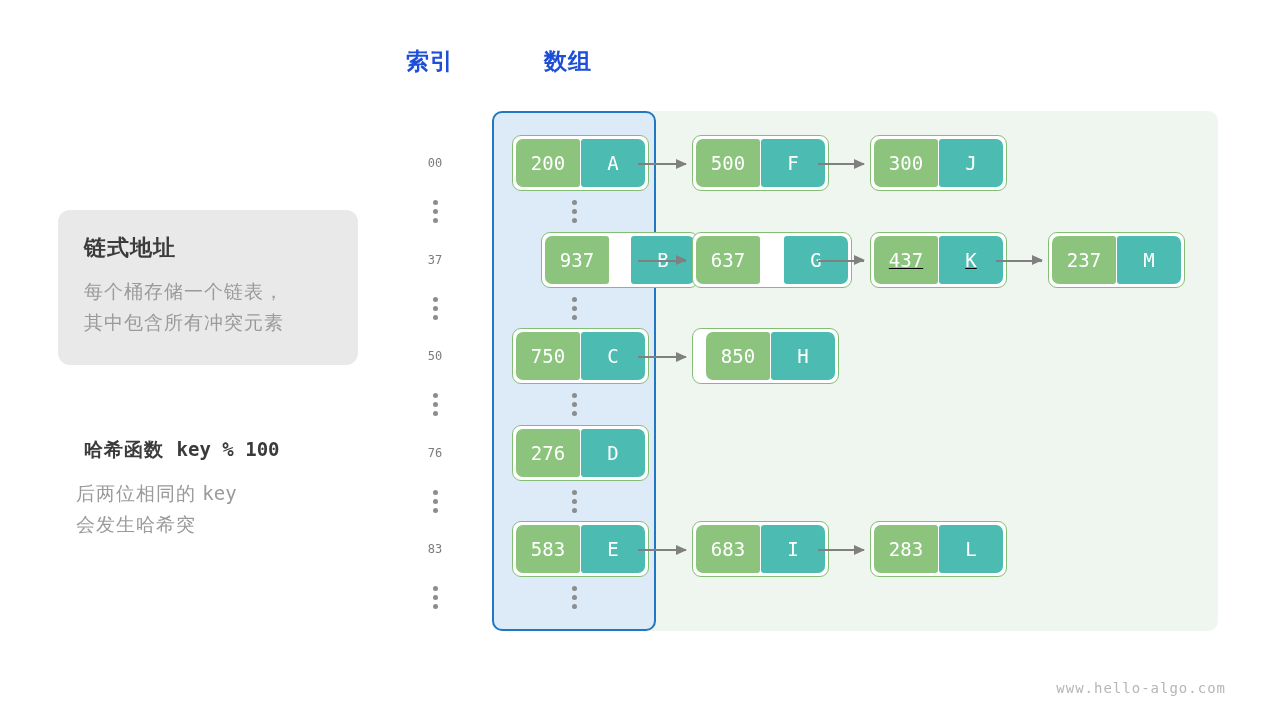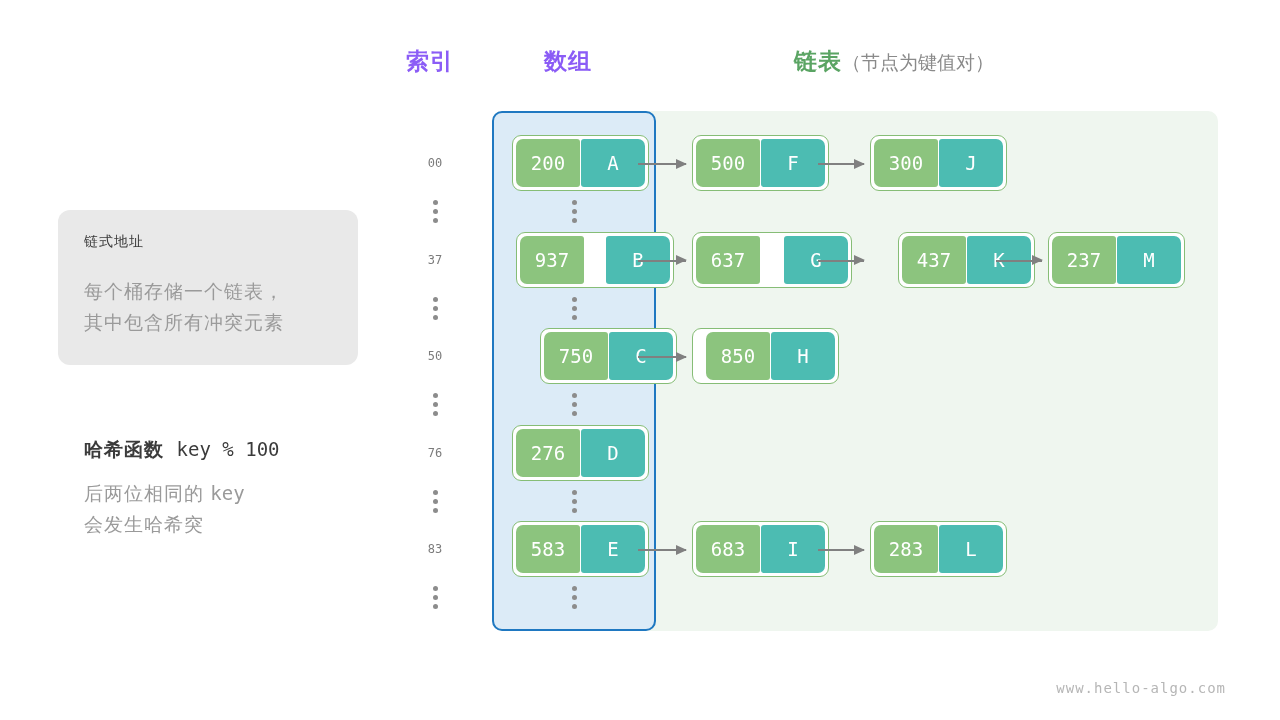--- a/index.html
+++ b/index.html
@@ -20,21 +20,21 @@
     position: absolute;
     top: 46px;
     left: 0;
     width: 1280px;
     height: 40px;
   }
   .hdr {
     position: absolute;
     font-size: 23px;
     font-weight: bold;
-    color: #8b5cf6;
+    color: #1d4ed8;
     letter-spacing: 1px;
     white-space: nowrap;
   }
   .hdr-index { left: 406px; }
   .hdr-array { left: 544px; }
   .hdr-list  { left: 794px; color: #5aa463; }
   .hdr-list .sub {
     font-size: 19px;
     font-weight: normal;
     color: #8a8a8a;
@@ -48,22 +48,22 @@
     top: 210px;
     width: 300px;
     height: 155px;
     background: #e9e9e9;
     border-radius: 12px;
   }
   .info-title {
     position: absolute;
     left: 84px;
     top: 233px;
-    font-size: 14px;
-    font-weight: normal;
+    font-size: 22px;
+    font-weight: bold;
     color: #3b3b3b;
     letter-spacing: 1px;
   }
   .info-body {
     position: absolute;
     left: 84px;
     top: 276px;
     font-size: 19px;
     line-height: 31px;
     color: #9a9a9a;
@@ -75,27 +75,27 @@
     left: 84px;
     top: 437px;
     font-size: 19px;
     font-weight: bold;
     color: #3b3b3b;
     letter-spacing: 1px;
     white-space: nowrap;
   }
   .hash-title .expr {
     font-family: "DejaVu Sans Mono", "Liberation Mono", monospace;
-    font-weight: normal;
+    font-weight: bold;
     font-size: 19px;
     letter-spacing: 0;
   }
   .hash-body {
     position: absolute;
-    left: 84px;
+    left: 76px;
     top: 478px;
     font-size: 19px;
     line-height: 31px;
     color: #9a9a9a;
     letter-spacing: 1px;
   }
   .hash-body .kw {
     font-family: "DejaVu Sans Mono", "Liberation Mono", monospace;
     letter-spacing: 0;
   }
@@ -216,23 +216,20 @@
     letter-spacing: 1px;
     font-family: "DejaVu Sans Mono", "Liberation Mono", monospace;
   }
 </style>
 </head>
 <body>
 
 <div class="headers">
   <div class="hdr hdr-index">索引</div>
   <div class="hdr hdr-array">数组</div>
-  <div class="hdr hdr-list">
-    <span>链表</span><span class="sub">（节点为键值对）</span>
-  </div>
 </div>
 
 <div class="info-card"></div>
 <div class="info-title">链式地址</div>
 <div class="info-body">
   <div>每个桶存储一个链表，</div>
   <div>其中包含所有冲突元素</div>
 </div>
 
 <div class="hash-title">
@@ -259,43 +256,43 @@
         <div class="cell cell-val">F</div>
       </div>
       <div class="arrow" style="left: 818px; width: 46px;"></div>
       <div class="node" style="left: 870px;">
         <div class="cell cell-key">300</div>
         <div class="cell cell-val">J</div>
       </div>
     </div>
     <div class="row" style="top: 231.5px;">
       <div class="idx">37</div>
-      <div class="node" style="left: 516px; gap: 22px;">
+      <div class="node" style="left: 541px; gap: 22px;">
         <div class="cell cell-key">937</div>
         <div class="cell cell-val">B</div>
       </div>
       <div class="arrow" style="left: 638px; width: 48px;"></div>
       <div class="node" style="left: 692px; gap: 24px;">
         <div class="cell cell-key">637</div>
         <div class="cell cell-val">G</div>
       </div>
       <div class="arrow" style="left: 818px; width: 46px;"></div>
-      <div class="node" style="left: 898px;">
+      <div class="node" style="left: 870px; text-decoration: underline;">
         <div class="cell cell-key">437</div>
         <div class="cell cell-val">K</div>
       </div>
       <div class="arrow" style="left: 996px; width: 46px;"></div>
       <div class="node" style="left: 1048px;">
         <div class="cell cell-key">237</div>
         <div class="cell cell-val">M</div>
       </div>
     </div>
     <div class="row" style="top: 328px;">
       <div class="idx">50</div>
-      <div class="node" style="left: 540px;">
+      <div class="node" style="left: 512px;">
         <div class="cell cell-key">750</div>
         <div class="cell cell-val">C</div>
       </div>
       <div class="arrow" style="left: 638px; width: 48px;"></div>
       <div class="node" style="left: 692px; padding-left: 13px;">
         <div class="cell cell-key">850</div>
         <div class="cell cell-val">H</div>
       </div>
     </div>
     <div class="row" style="top: 424.5px; padding-left: 40px;">

